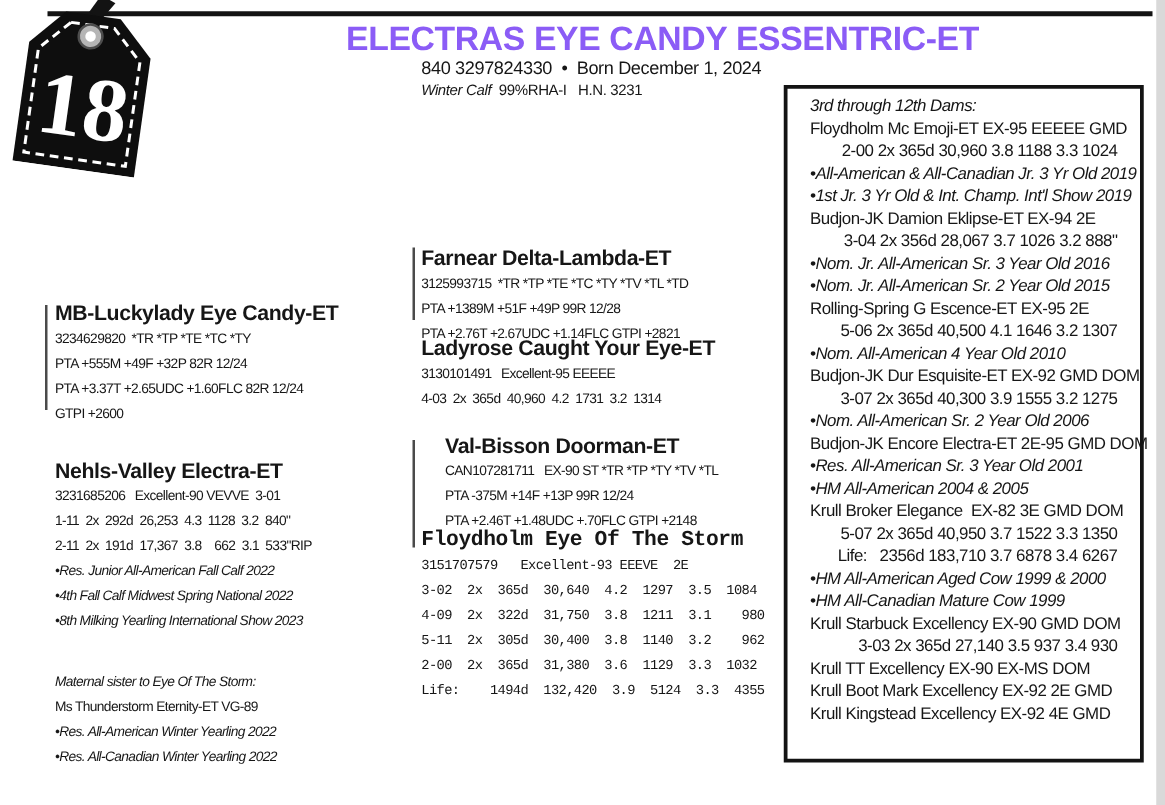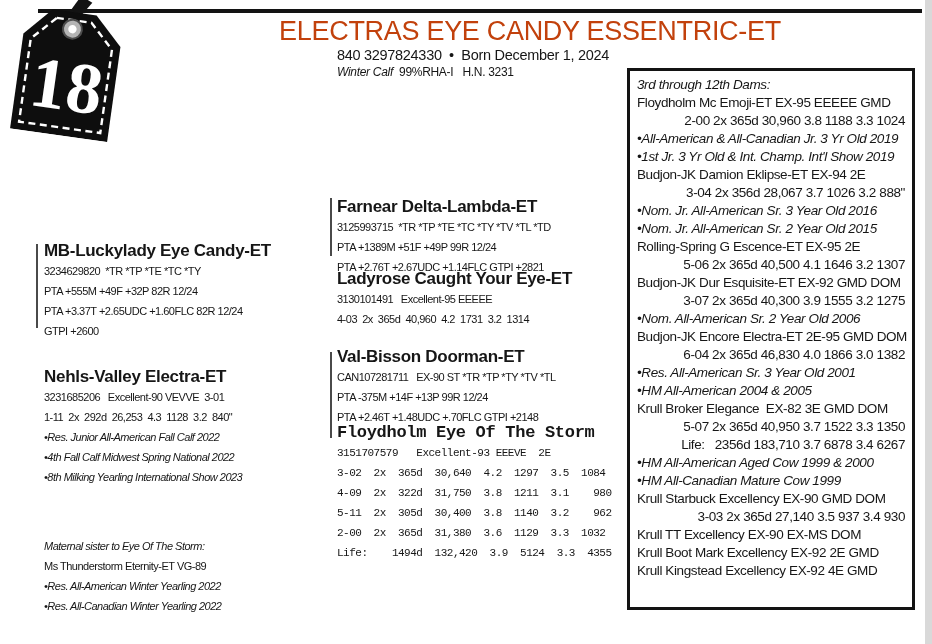--- a/index.html
+++ b/index.html
@@ -8,33 +8,33 @@
     background:#ffffff; color:#161616;
     font-family:"Liberation Sans", sans-serif;
   }
   .top-rule { position:absolute; left:38px; top:9px; width:884px; height:4px; background:#131313; }
   .scan-edge { position:absolute; right:0; top:0; width:7px; height:644px; background:#d9d9d9; }
 
   .tag-wrap { position:absolute; left:20px; top:-6px; width:112px; height:142px; transform:rotate(8deg); transform-origin:52px 24px; z-index:5; }
   .tag-wrap svg { width:112px; height:142px; }
 
   .page-title { position:absolute; left:235px; top:16px; width:590px; text-align:center;
-    font-size:27px; font-weight:normal; letter-spacing:-0.3px; white-space:nowrap; color:#c2410c; }
+    font-size:27px; font-weight:bold; letter-spacing:-0.3px; white-space:nowrap; color:#8b5cf6; }
   .reg-line { position:absolute; left:337px; top:47px; font-size:14.5px; letter-spacing:-0.3px; white-space:pre;text-align:center; }
   .calf-line { position:absolute; left:337px; top:65px; font-size:12px; letter-spacing:-0.3px; white-space:pre; }
 
   .blk { position:absolute; }
   .h { font-weight:bold; font-size:17px; line-height:21px; letter-spacing:-0.3px; white-space:nowrap; }
   .ln { font-size:11px; line-height:20px; letter-spacing:-0.5px; white-space:pre; }
   .it { font-style:italic; }
 
   .vline { position:absolute; width:2px; background:#4a4a4a; }
 
   .dams-box { position:absolute; left:627px; top:68px; width:288px; height:542px;
-    box-sizing:border-box; border:3px solid #131313; padding:5px 7px; background:#fff; }
+    box-sizing:border-box; border:3px solid #131313; padding:5px 18px; background:#fff; }
   .box-ln { font-size:13.5px; line-height:18px; letter-spacing:-0.4px; white-space:pre; }
   .box-ln.ind { padding-left:3px;text-align:right; }
 </style>
 </head>
 <body>
 
 <div id="page">
 
   <div class="top-rule"></div>
   <div class="scan-edge"></div>
@@ -68,20 +68,21 @@
         <div class="ln">GTPI +2600</div>
       </div>
   </div>
 
   <div class="blk" style="left:44px; top:352px;margin-top:14px;">
     <div class="h">Nehls-Valley Electra-ET</div>
     <div>
 
     <div class="ln">3231685206   Excellent-90 VEVVE  3-01</div>
         <div class="ln">1-11  2x  292d  26,253  4.3  1128  3.2  840"</div>
+        <div class="ln">2-11  2x  191d  17,367  3.8    662  3.1  533"RIP</div>
       </div>
     <div>
 
     <div class="ln it">•Res. Junior All-American Fall Calf 2022</div>
         <div class="ln it">•4th Fall Calf Midwest Spring National 2022</div>
         <div class="ln it">•8th Milking Yearling International Show 2023</div>
       </div>
   </div>
 
   <div class="blk" style="left:44px; top:536px;">
@@ -92,35 +93,35 @@
     <div class="ln it">•Res. All-American Winter Yearling 2022</div>
         <div class="ln it">•Res. All-Canadian Winter Yearling 2022</div>
       </div>
   </div>
 
   <div class="blk" style="left:337px; top:196px;">
     <div class="h">Farnear Delta-Lambda-ET</div>
     <div>
 
     <div class="ln">3125993715  *TR *TP *TE *TC *TY *TV *TL *TD</div>
-        <div class="ln">PTA +1389M +51F +49P 99R 12/24</div>
+        <div class="ln">PTA +1389M +51F +49P 99R 12/28</div>
         <div class="ln">PTA +2.76T +2.67UDC +1.14FLC GTPI +2821</div>
       </div>
   </div>
 
   <div class="blk" style="left:337px; top:268px;">
     <div class="h">Ladyrose Caught Your Eye-ET</div>
     <div>
 
     <div class="ln">3130101491   Excellent-95 EEEEE</div>
         <div class="ln">4-03  2x  365d  40,960  4.2  1731  3.2  1314</div>
       </div>
   </div>
 
-  <div class="blk" style="left:337px; top:346px;">
+  <div class="blk" style="left:356px; top:346px;">
     <div class="h">Val-Bisson Doorman-ET</div>
     <div>
 
     <div class="ln">CAN107281711   EX-90 ST *TR *TP *TY *TV *TL</div>
         <div class="ln">PTA -375M +14F +13P 99R 12/24</div>
         <div class="ln">PTA +2.46T +1.48UDC +.70FLC GTPI +2148</div>
       </div>
   </div>
 
   <div class="blk" style="left:337px; top:422px;font-family:Liberation Mono, monospace;">
@@ -143,25 +144,25 @@
     <div class="box-ln">Floydholm Mc Emoji-ET EX-95 EEEEE GMD</div>
         <div class="box-ln ind">2-00 2x 365d 30,960 3.8 1188 3.3 1024</div>
         <div class="box-ln it">•All-American &amp; All-Canadian Jr. 3 Yr Old 2019</div>
         <div class="box-ln it">•1st Jr. 3 Yr Old &amp; Int. Champ. Int'l Show 2019</div>
         <div class="box-ln">Budjon-JK Damion Eklipse-ET EX-94 2E</div>
         <div class="box-ln ind">3-04 2x 356d 28,067 3.7 1026 3.2 888"</div>
         <div class="box-ln it">•Nom. Jr. All-American Sr. 3 Year Old 2016</div>
         <div class="box-ln it">•Nom. Jr. All-American Sr. 2 Year Old 2015</div>
         <div class="box-ln">Rolling-Spring G Escence-ET EX-95 2E</div>
         <div class="box-ln ind">5-06 2x 365d 40,500 4.1 1646 3.2 1307</div>
+        <div class="box-ln it">•Nom. All-American 4 Year Old 2010</div>
         <div class="box-ln">Budjon-JK Dur Esquisite-ET EX-92 GMD DOM</div>
         <div class="box-ln ind">3-07 2x 365d 40,300 3.9 1555 3.2 1275</div>
         <div class="box-ln it">•Nom. All-American Sr. 2 Year Old 2006</div>
         <div class="box-ln">Budjon-JK Encore Electra-ET 2E-95 GMD DOM</div>
-        <div class="box-ln ind">6-04 2x 365d 46,830 4.0 1866 3.0 1382</div>
         <div class="box-ln it">•Res. All-American Sr. 3 Year Old 2001</div>
         <div class="box-ln it">•HM All-American 2004 &amp; 2005</div>
         <div class="box-ln">Krull Broker Elegance  EX-82 3E GMD DOM</div>
         <div class="box-ln ind">5-07 2x 365d 40,950 3.7 1522 3.3 1350</div>
         <div class="box-ln ind">Life:   2356d 183,710 3.7 6878 3.4 6267</div>
         <div class="box-ln it">•HM All-American Aged Cow 1999 &amp; 2000</div>
         <div class="box-ln it">•HM All-Canadian Mature Cow 1999</div>
         <div class="box-ln">Krull Starbuck Excellency EX-90 GMD DOM</div>
         <div class="box-ln ind">3-03 2x 365d 27,140 3.5 937 3.4 930</div>
         <div class="box-ln">Krull TT Excellency EX-90 EX-MS DOM</div>

